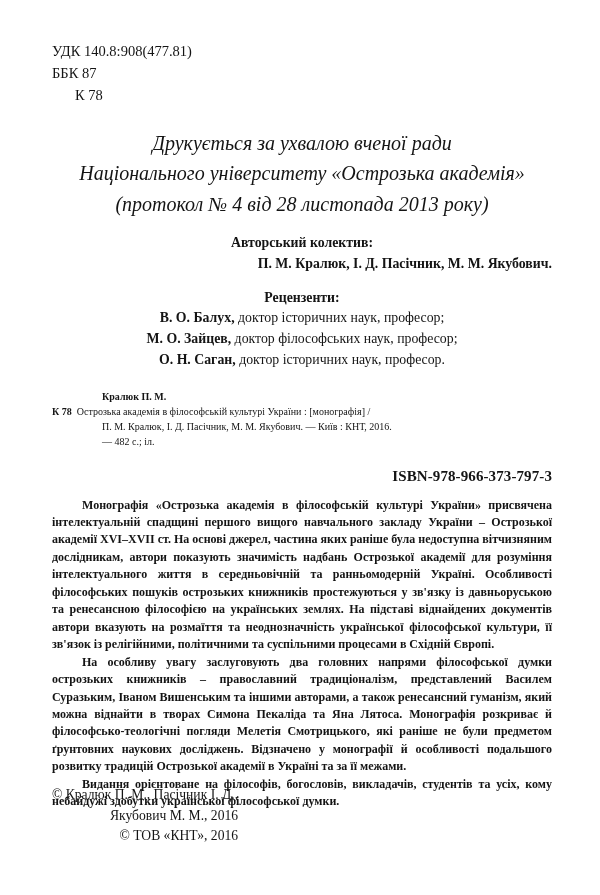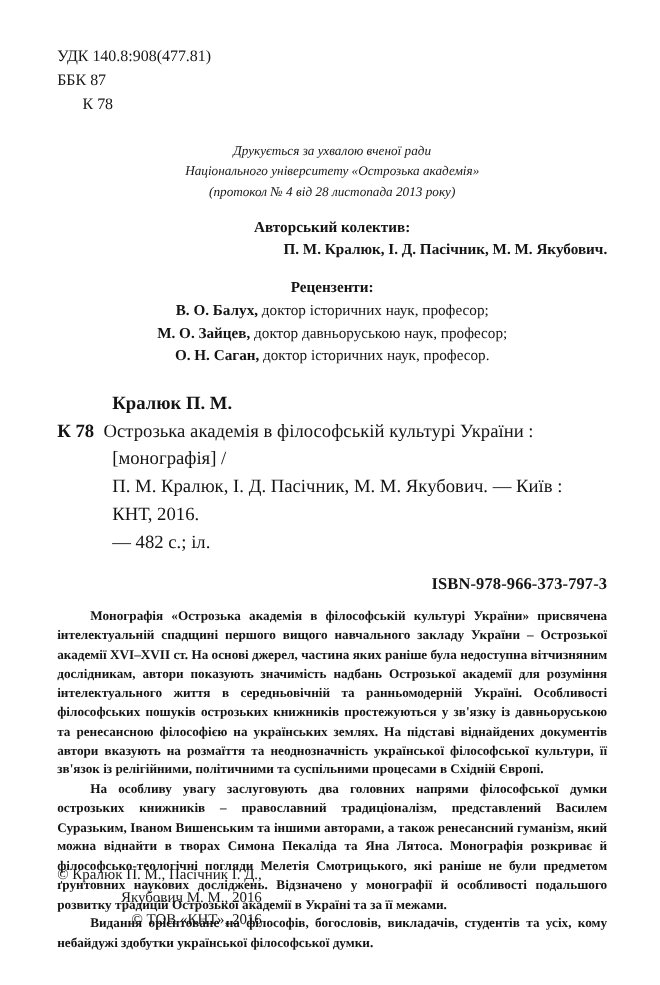--- a/index.html
+++ b/index.html
@@ -34,21 +34,21 @@
   .class-block .bbk { display: block; }
   .class-block .code {
     display: block;
     padding-left: 23px;
   }
 
   
   .approval {
     text-align: center;
     font-style: italic;
-    font-size: 12px;
+    font-size: 20px;
     line-height: 1.52;
     margin: 0 0 14px 0;
   }
   .approval span { display: block; }
 
   
   .center-block {
     text-align: center;
     font-size: 13.8px;
     line-height: 1.5;
@@ -62,21 +62,21 @@
     font-weight: bold;
     text-align: right;
   }
   .authors { margin: 0 0 13px 0; }
   .reviewers { margin: 0 0 20px 0; }
   .reviewers .rev-line { display: block; }
   .reviewers .rev-line .rev-name { font-weight: bold; }
 
   
   .biblio {
-    font-size: 17px;
+    font-size: 10px;
     line-height: 1.48;
     margin: 0 0 2px 0;
     padding-left: 0;
   }
   .biblio .bib-author {
     display: block;
     font-weight: bold;
     padding-left: 50px;
   }
   .biblio .bib-body {
@@ -149,21 +149,21 @@
   </div>
 
   <div class="center-block authors">
     <span class="heading">Авторський колектив:</span>
     <span class="names">П. М. Кралюк, І. Д. Пасічник, М. М. Якубович.</span>
   </div>
 
   <div class="center-block reviewers">
     <span class="heading">Рецензенти:</span>
     <span class="rev-line"><span class="rev-name">В. О. Балух,</span><span class="rev-title"> доктор історичних наук, професор;</span></span>
-    <span class="rev-line"><span class="rev-name">М. О. Зайцев,</span><span class="rev-title"> доктор давньоруською наук, професор;</span></span>
+    <span class="rev-line"><span class="rev-name">М. О. Зайцев,</span><span class="rev-title"> доктор філософських наук, професор;</span></span>
     <span class="rev-line"><span class="rev-name">О. Н. Саган,</span><span class="rev-title"> доктор історичних наук, професор.</span></span>
   </div>
 
   <div class="biblio">
     <span class="bib-author">Кралюк П. М.</span>
     <span class="bib-body"><span class="bib-sig">К 78</span>&nbsp;&nbsp;<span>Острозька академія в філософській культурі України : [монографія] /</span></span>
     <span class="bib-cont">П. М. Кралюк, І. Д. Пасічник, М. М. Якубович. — Київ : КНТ, 2016.</span>
     <span class="bib-cont">— 482 с.; іл.</span>
   </div>
 

